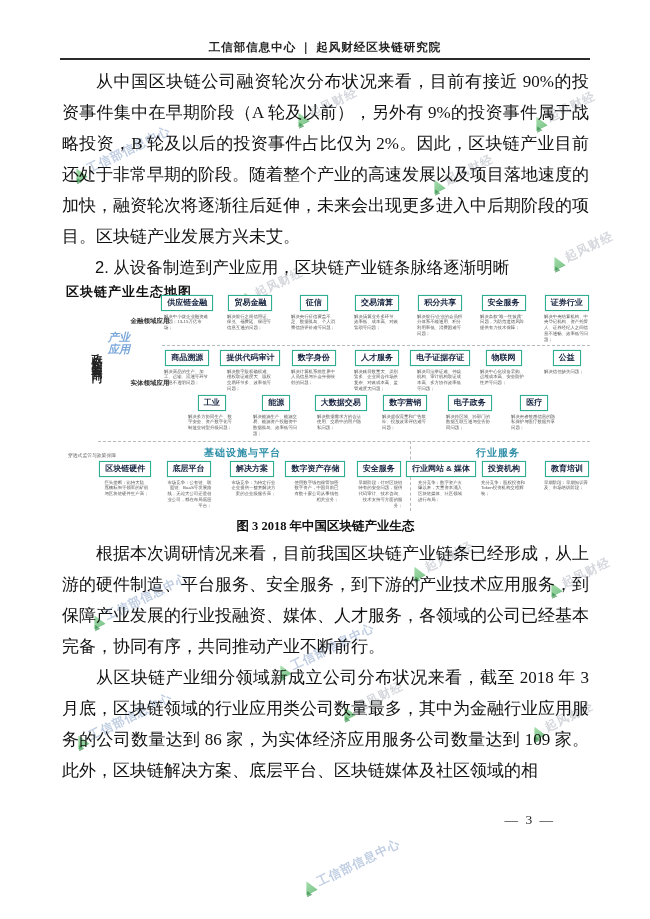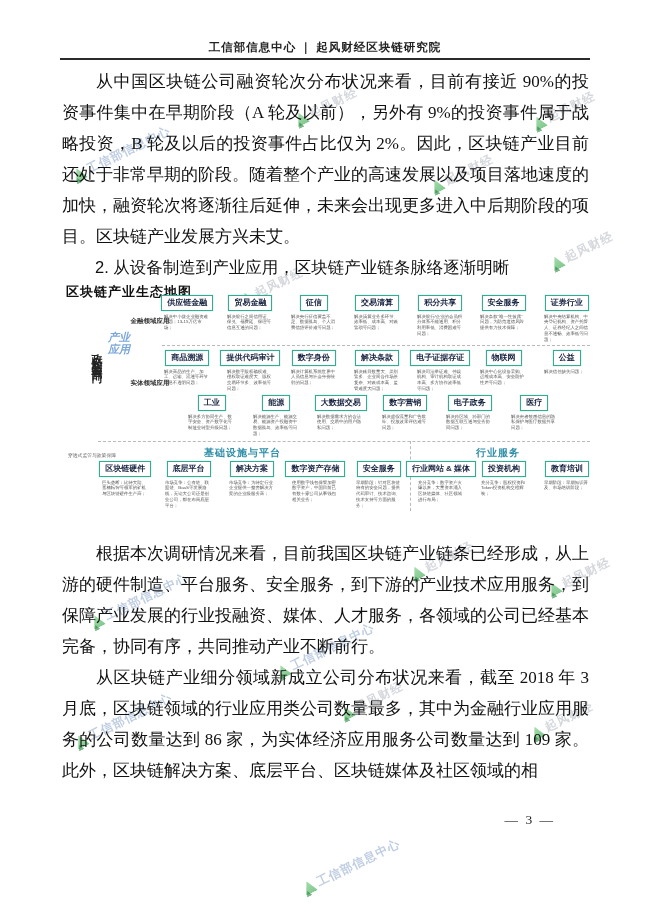--- a/index.html
+++ b/index.html
@@ -283,21 +283,21 @@
             <div class="tiny">解决数字版权确权难、侵权取证难度大、版权交易环节多、效率低等问题；</div>
           </div>
       </div>
       <div class="dg-cell">
         <div class="dg-box">数字身份</div>
         <div class="dg-desc" style="height:27px;">
             <div class="tiny">解决计算机系统世界中人员信息与社会身份映射的问题；</div>
           </div>
       </div>
       <div class="dg-cell">
-        <div class="dg-box">解决条款</div>
+        <div class="dg-box">人才服务</div>
         <div class="dg-desc" style="height:27px;">
             <div class="tiny">解决账目数量大、类别繁多、企业间合作场景复杂、对账成本高、监管难度大问题；</div>
           </div>
       </div>
       <div class="dg-cell">
         <div class="dg-box">电子证据存证</div>
         <div class="dg-desc" style="height:27px;">
             <div class="tiny">解决司法举证难、仲裁机构、审计机构取证成本高、多方协作效率低等问题；</div>
           </div>
       </div>
@@ -353,21 +353,21 @@
           </div>
       </div>
     </div>
 
     <div class="dg-dash-h" style="left:36px; top:158px; width:492px;"></div>
     <div class="dg-dash-v" style="left:348px; top:158px; height:70px;"></div>
 
     <div class="dg-sechdr" style="left:142px; top:163px;">基础设施与平台</div>
     <div class="dg-sechdr" style="left:414px; top:163px;">行业服务</div>
 
-    <div class="dg-row" style="left:40px; top:178px; width:300px;">
+    <div class="dg-row" style="left:40px; top:178px; width:300px;text-align:right;">
       <div class="dg-cell">
         <div class="dg-box">区块链硬件</div>
         <div class="dg-desc" style="height:30px;">
             <div class="tiny">巨头垄断：比特大陆、嘉楠耘智等领军的矿机与区块链硬件生产商；</div>
           </div>
       </div>
       <div class="dg-cell">
         <div class="dg-box">底层平台</div>
         <div class="dg-desc" style="height:30px;">
             <div class="tiny">市场竞争：公有链、联盟链、BaaS等发展路线，无论大公司还是创业公司，都在布局底层平台；</div>
@@ -408,20 +408,21 @@
       </div>
       <div class="dg-cell">
         <div class="dg-box">教育培训</div>
         <div class="dg-desc" style="height:30px;">
             <div class="tiny">早期阶段：早期知识普及、市场培训阶段；</div>
           </div>
       </div>
     </div>
   </div>
 
+  <div class="figcap">图 3  2018 年中国区块链产业生态</div>
 
   <div class="bodyblock b2">
     <p class="para">根据本次调研情况来看，目前我国区块链产业链条已经形成，从上游的硬件制造、平台服务、安全服务，到下游的产业技术应用服务，到保障产业发展的行业投融资、媒体、人才服务，各领域的公司已经基本完备，协同有序，共同推动产业不断前行。</p>
     <p class="para">从区块链产业细分领域新成立公司分布状况来看，截至 2018 年 3 月底，区块链领域的行业应用类公司数量最多，其中为金融行业应用服务的公司数量达到 86 家，为实体经济应用服务公司数量达到 109 家。此外，区块链解决方案、底层平台、区块链媒体及社区领域的相</p>
   </div>
 
   <div class="pageno">— 3 —</div>
 
 </div>
 

